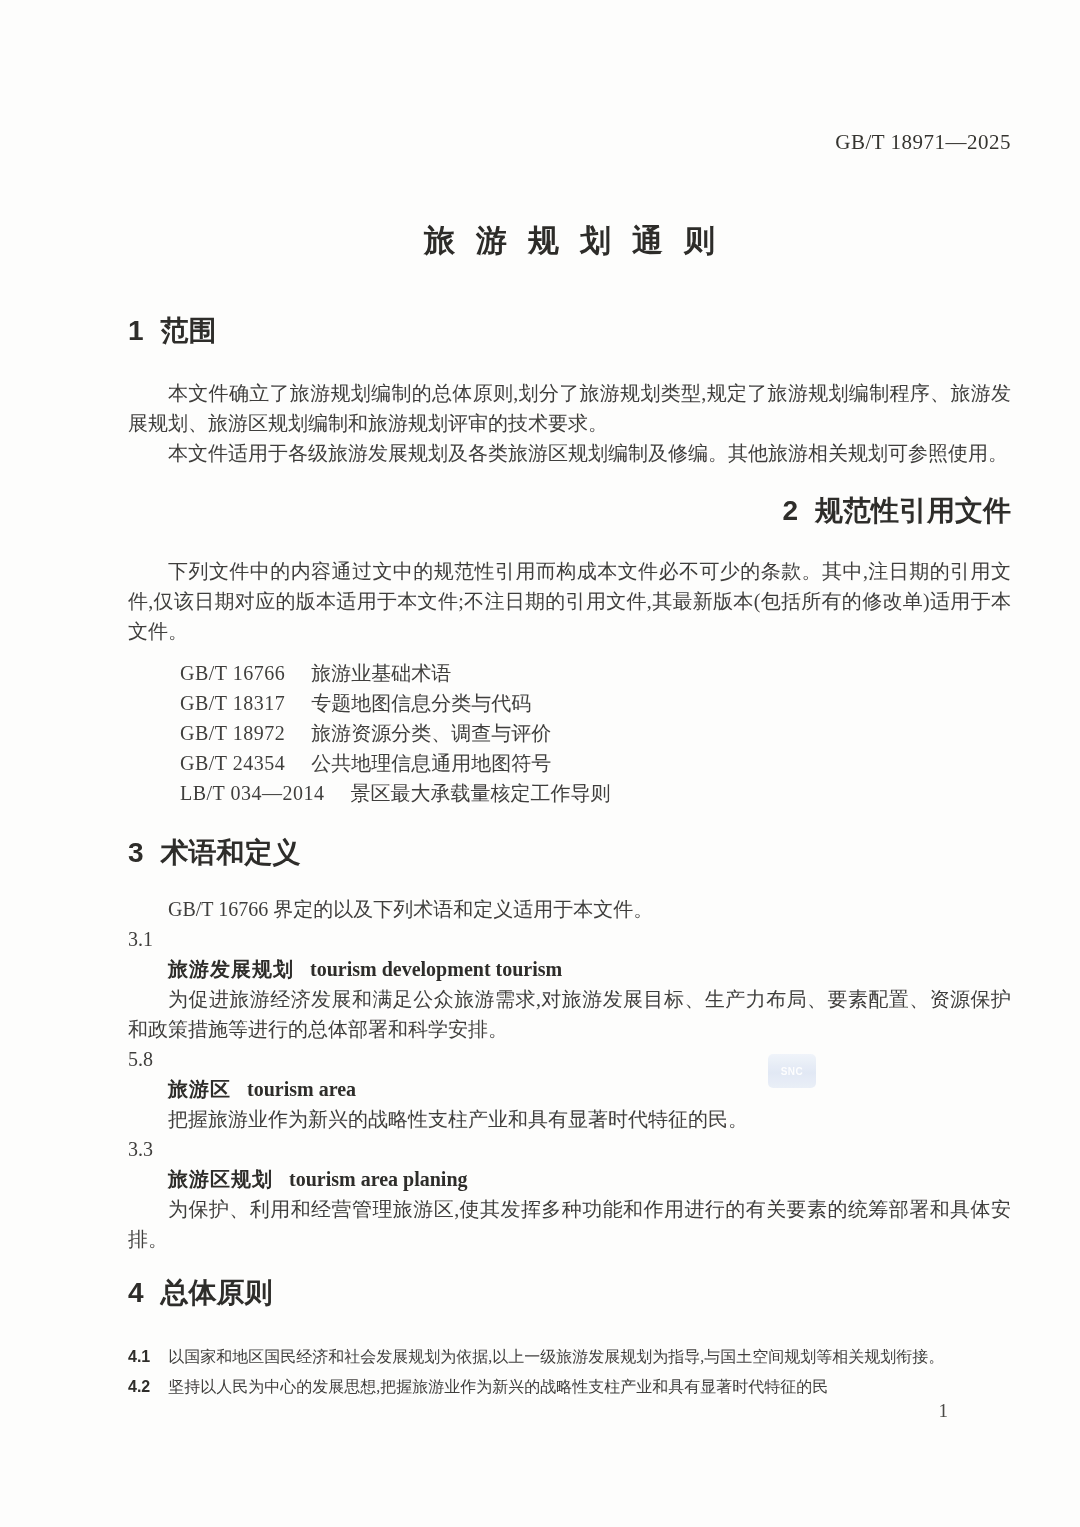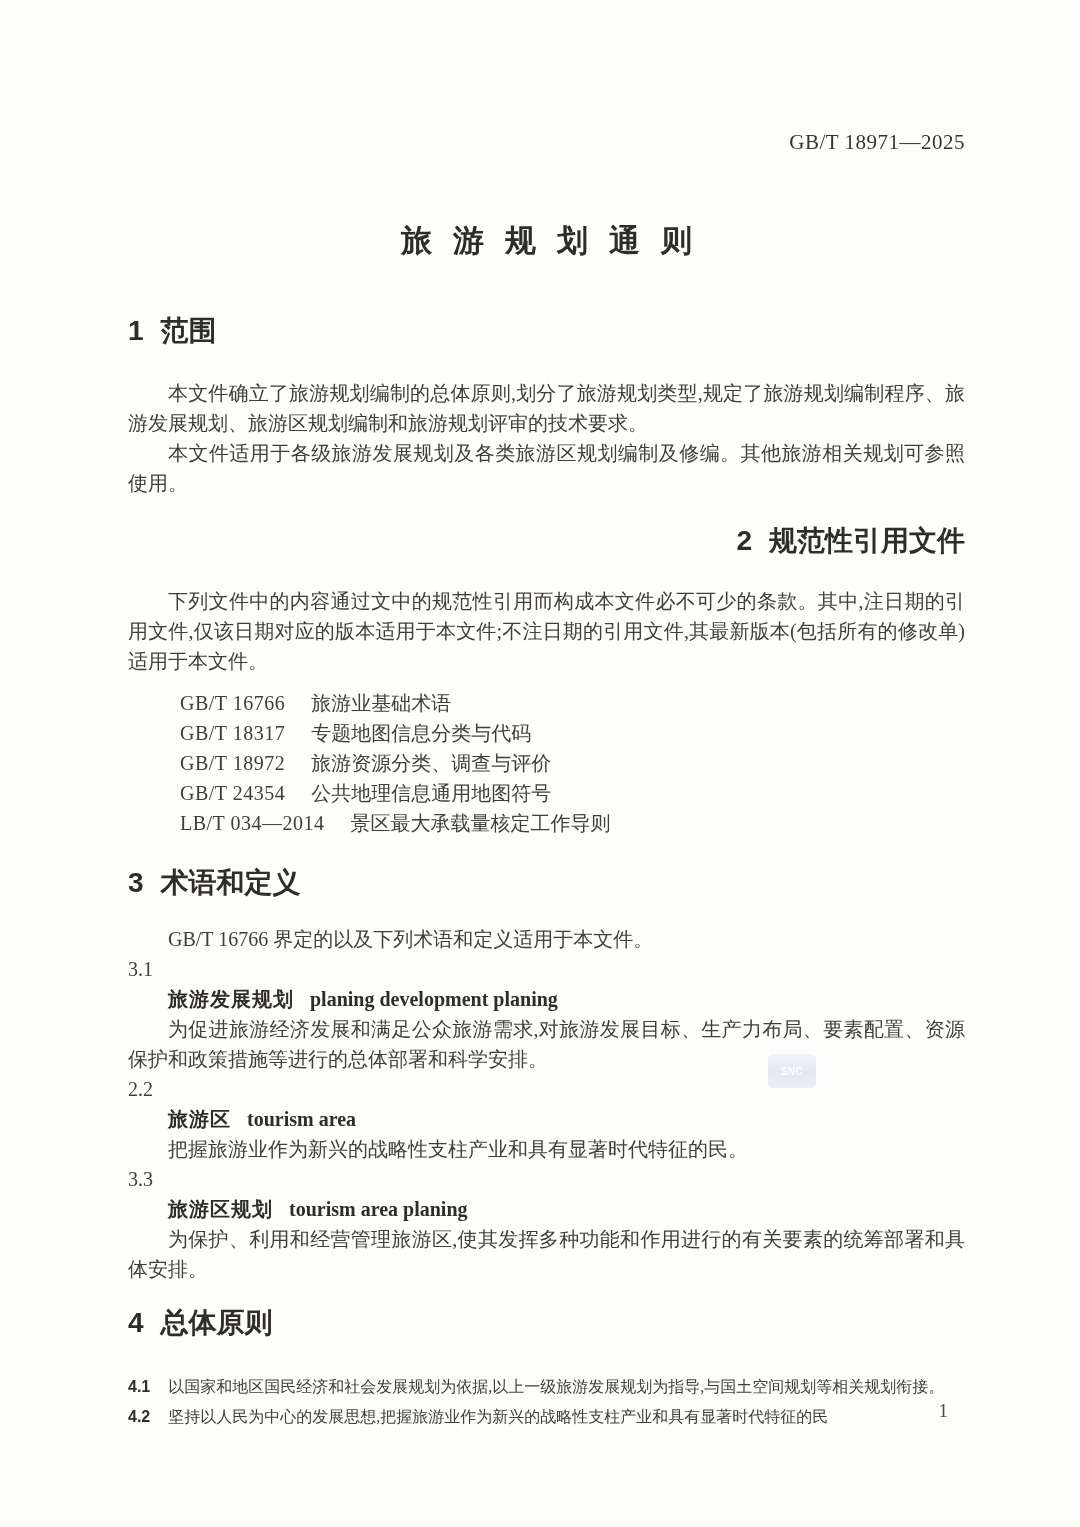--- a/index.html
+++ b/index.html
@@ -4,21 +4,21 @@
 <style>
   html,body{margin:0;padding:0;background:#ffffff;}
   .page{
     position:relative;
     width:1080px;height:1527px;
     background:#fdfdfc;
     overflow:hidden;
     font-family:"Liberation Serif","DejaVu Serif",serif;
     color:#3f3e3c;
     box-sizing:border-box;
-    padding:0 115px 0 128px;
+    padding:0 69px 0 128px;
   }
   .doc-code{
     margin-top:130px;
     text-align:right;
     font-size:21px;
     line-height:24px;
     color:#35342f;
     letter-spacing:0.5px;
   }
   .doc-title{
@@ -157,25 +157,25 @@
     </div>
   </div>
 
   <div class="sec-heading mt-s3">
     <span class="sec-num">3</span><span>术语和定义</span>
   </div>
   <p class="body-p indent after-h3">GB/T 16766 界定的以及下列术语和定义适用于本文件。</p>
 
   <div class="clause-num">3.1</div>
   <div class="term-line">
-    <span class="term-zh">旅游发展规划</span><span class="term-en">planing development planing</span>
+    <span class="term-zh">旅游发展规划</span><span class="term-en">tourism development tourism</span>
   </div>
   <p class="body-p indent">为促进旅游经济发展和满足公众旅游需求,对旅游发展目标、生产力布局、要素配置、资源保护和政策措施等进行的总体部署和科学安排。</p>
 
-  <div class="clause-num">2.2</div>
+  <div class="clause-num">5.8</div>
   <div class="term-line">
     <span class="term-zh">旅游区</span><span class="term-en">tourism area</span>
   </div>
   <p class="body-p indent">把握旅游业作为新兴的战略性支柱产业和具有显著时代特征的民。</p>
 
   <div class="clause-num">3.3</div>
   <div class="term-line">
     <span class="term-zh">旅游区规划</span><span class="term-en">tourism area planing</span>
   </div>
   <p class="body-p indent">为保护、利用和经营管理旅游区,使其发挥多种功能和作用进行的有关要素的统筹部署和具体安排。</p>

